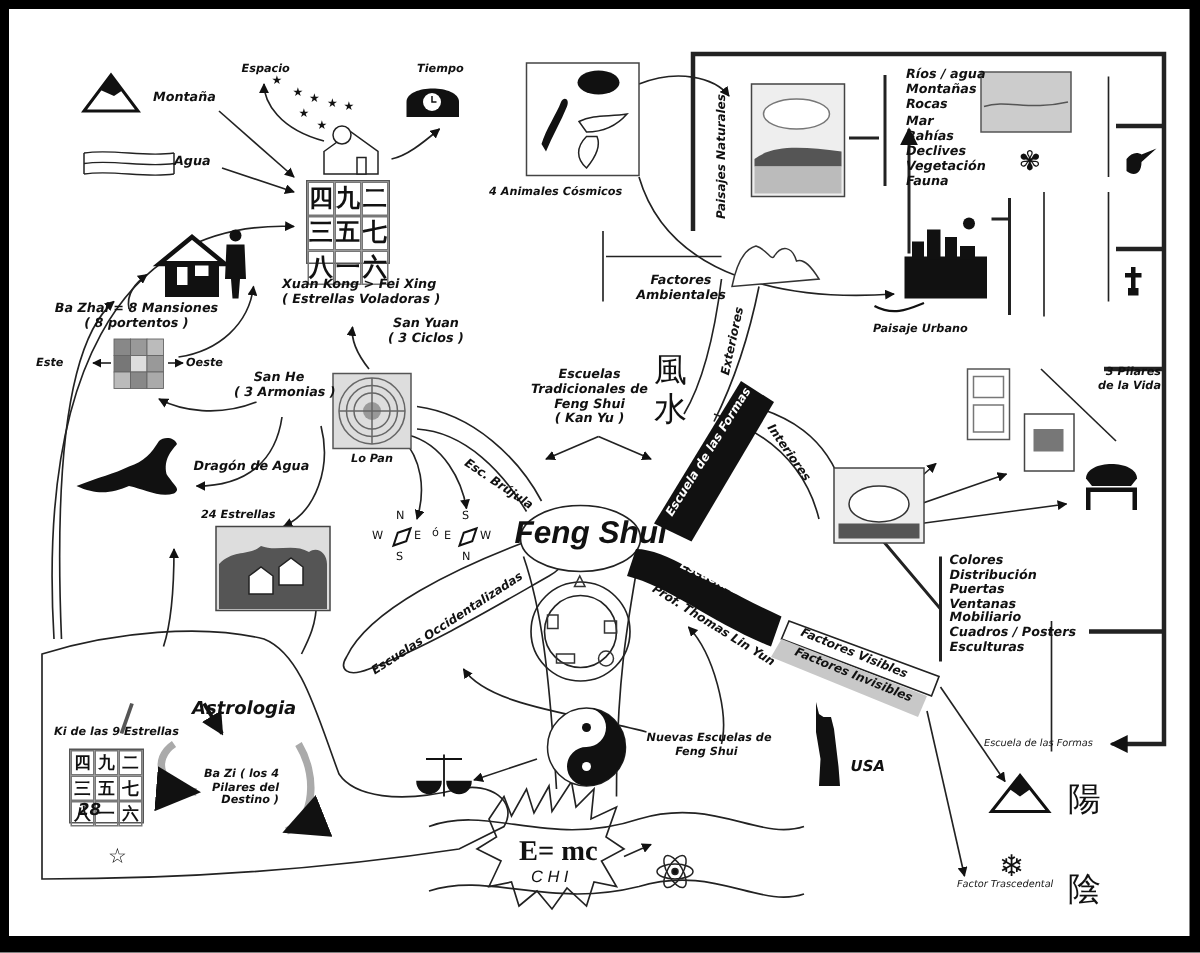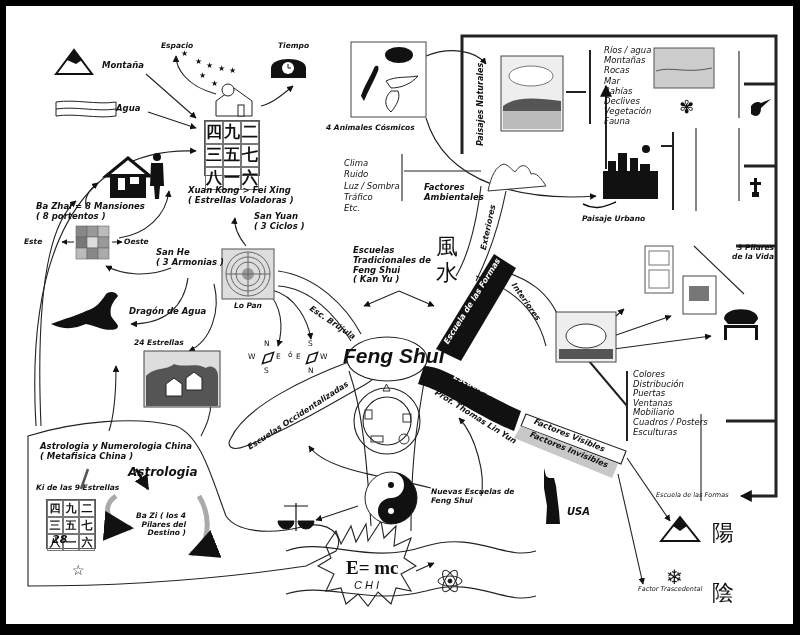--- a/index.html
+++ b/index.html
@@ -1,24 +1,24 @@
 <!DOCTYPE html>
 <html><head>
 <meta charset="utf-8">
 <style>
   html, body { margin: 0; padding: 0; }
   body { width: 800px; height: 635px; background: #000; overflow: hidden; position: relative; font-family: "DejaVu Sans", sans-serif; }
   #canvas { position: absolute; left: 6px; top: 6px; width: 787px; height: 618px; background: #fff; overflow: hidden; }
   svg#lines { position: absolute; left: 0; top: 0; width: 787px; height: 618px; }
   .t { position: absolute; font-style: italic; font-weight: bold; font-size: 8.5px; color: #111; line-height: 1.15; white-space: nowrap; }
-  .c { text-align: left; }
+  .c { text-align: center; }
   .r { text-align: right; }
   .small { font-size: 7.5px; font-style: italic; }
   .title { position: absolute; font-style: italic; font-weight: bold; font-size: 21px; color: #111; font-family: "Liberation Sans", sans-serif; }
-  .list { position: absolute; font-style: italic; font-weight: normal; font-size: 8.5px; line-height: 11.3px; color: #111; }
+  .list { position: absolute; font-style: italic; font-weight: bold; font-size: 8.5px; line-height: 11.3px; color: #111; }
   .list div { white-space: nowrap; }
   .grid9 { position: absolute; display: grid; grid-template-columns: repeat(3, 1fr); border: 1px solid #555; background: #fff; }
   .grid9 div { border: 1px solid #777; display: flex; align-items: center; justify-content: center; font-family: "DejaVu Serif", serif; font-weight: bold; color: #111; }
   .cjk { position: absolute; font-family: "DejaVu Serif", serif; color: #111; font-size: 22px; }
   .band { position: absolute; color: #fff; font-style: italic; font-weight: bold; font-size: 8px; white-space: nowrap; transform-origin: left top; }
   .rot { position: absolute; transform-origin: left top; white-space: nowrap; font-style: italic; font-weight: bold; font-size: 8px; color: #111; }
   .emc { position: absolute; font-family: "Liberation Serif", serif; font-weight: bold; font-size: 19px; color: #111; }
   .chi { position: absolute; font-family: "Liberation Sans", sans-serif; font-style: italic; font-size: 11px; letter-spacing: 3px; color: #111; }
 </style>
 </head>
@@ -339,24 +339,20 @@
 <div class="t small" style="left:258px;top:334px;font-style:normal;font-weight:normal">N</div>
 <div class="t small" style="left:258px;top:361px;font-style:normal;font-weight:normal">S</div>
 <div class="t small" style="left:242px;top:347px;font-style:normal;font-weight:normal">W</div>
 <div class="t small" style="left:270px;top:347px;font-style:normal;font-weight:normal">E</div>
 <div class="t small" style="left:282px;top:345px;font-style:normal;font-weight:normal">ó</div>
 <div class="t small" style="left:302px;top:334px;font-style:normal;font-weight:normal">S</div>
 <div class="t small" style="left:302px;top:361px;font-style:normal;font-weight:normal">N</div>
 <div class="t small" style="left:314px;top:347px;font-style:normal;font-weight:normal">W</div>
 <div class="t small" style="left:290px;top:347px;font-style:normal;font-weight:normal">E</div>
 
-<div class="t c" style="left:34px;top:436px;width:150px">
-  <div>Astrologia y Numerologia China</div>
-  <div>( Metafisica China )</div>
-</div>
 <div class="t small" style="left:30px;top:478px">Ki de las 9 Estrellas</div>
 <div class="grid9" style="left:40px;top:493px;width:48px;height:48px;font-size:11px">
   <div>四</div>
   <div>九</div>
   <div>二</div>
   <div>三</div>
   <div>五</div>
   <div>七</div>
   <div>八</div>
   <div>一</div>
@@ -391,27 +387,20 @@
 <div class="rot" style="left:530px;top:411px;transform:rotate(22deg)">Factores Visibles</div>
 <div class="rot" style="left:526px;top:424px;transform:rotate(22deg)">Factores Invisibles</div>
 <div class="t c small" style="left:425px;top:482px;width:80px">
   <div>Nuevas Escuelas de</div>
   <div>Feng Shui</div>
 </div>
 <div class="t" style="left:561px;top:500px;font-size:10px">USA</div>
 
 <div class="t small" style="left:320px;top:118px">4 Animales Cósmicos</div>
 
-<div class="list" style="left:338px;top:152px">
-  <div>Clima</div>
-  <div>Ruido</div>
-  <div>Luz / Sombra</div>
-  <div>Tráfico</div>
-  <div>Etc.</div>
-</div>
 <div class="t c" style="left:418px;top:177px;width:60px">
   <div>Factores</div>
   <div>Ambientales</div>
 </div>
 
 <div class="rot" style="left:470px;top:140px;transform:rotate(-90deg)">Paisajes Naturales</div>
 <div class="list" style="left:598px;top:39px;line-height:10.2px">
   <div>Ríos / agua</div>
   <div>Montañas</div>
   <div>Rocas</div>

